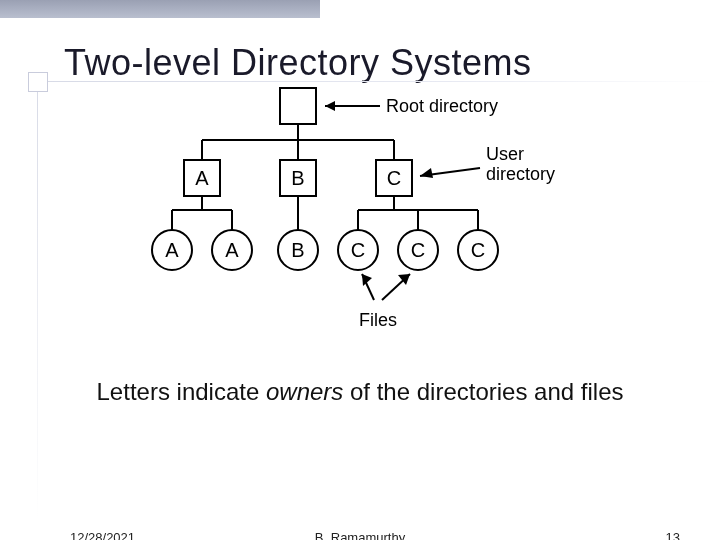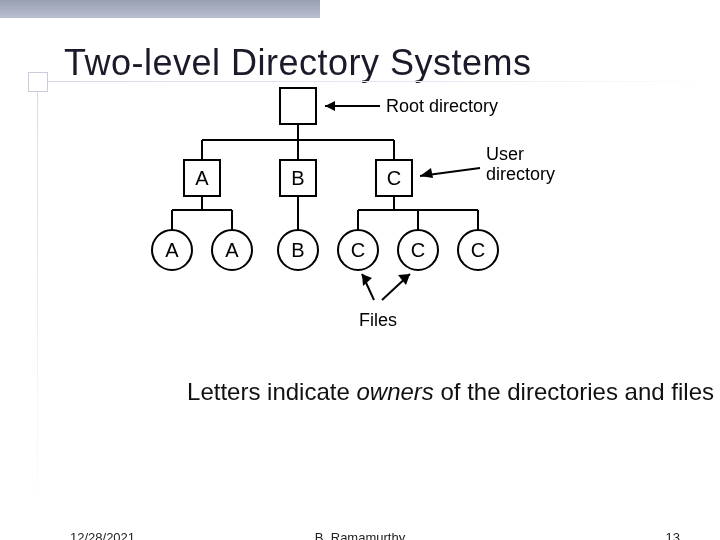--- a/index.html
+++ b/index.html
@@ -56,21 +56,21 @@
     top: 82px;
     left: 130px;
     width: 470px;
     height: 270px;
   }
   .caption {
     position: absolute;
     top: 378px;
     left: 6px;
     width: 708px;
-    text-align: right;
+    text-align: center;
     font-size: 24px;
     color: #111;
   }
   .caption em { font-style: italic; }
   .footer {
     position: absolute;
     bottom: 10px;
     left: 0;
     width: 100%;
     font-size: 13px;

